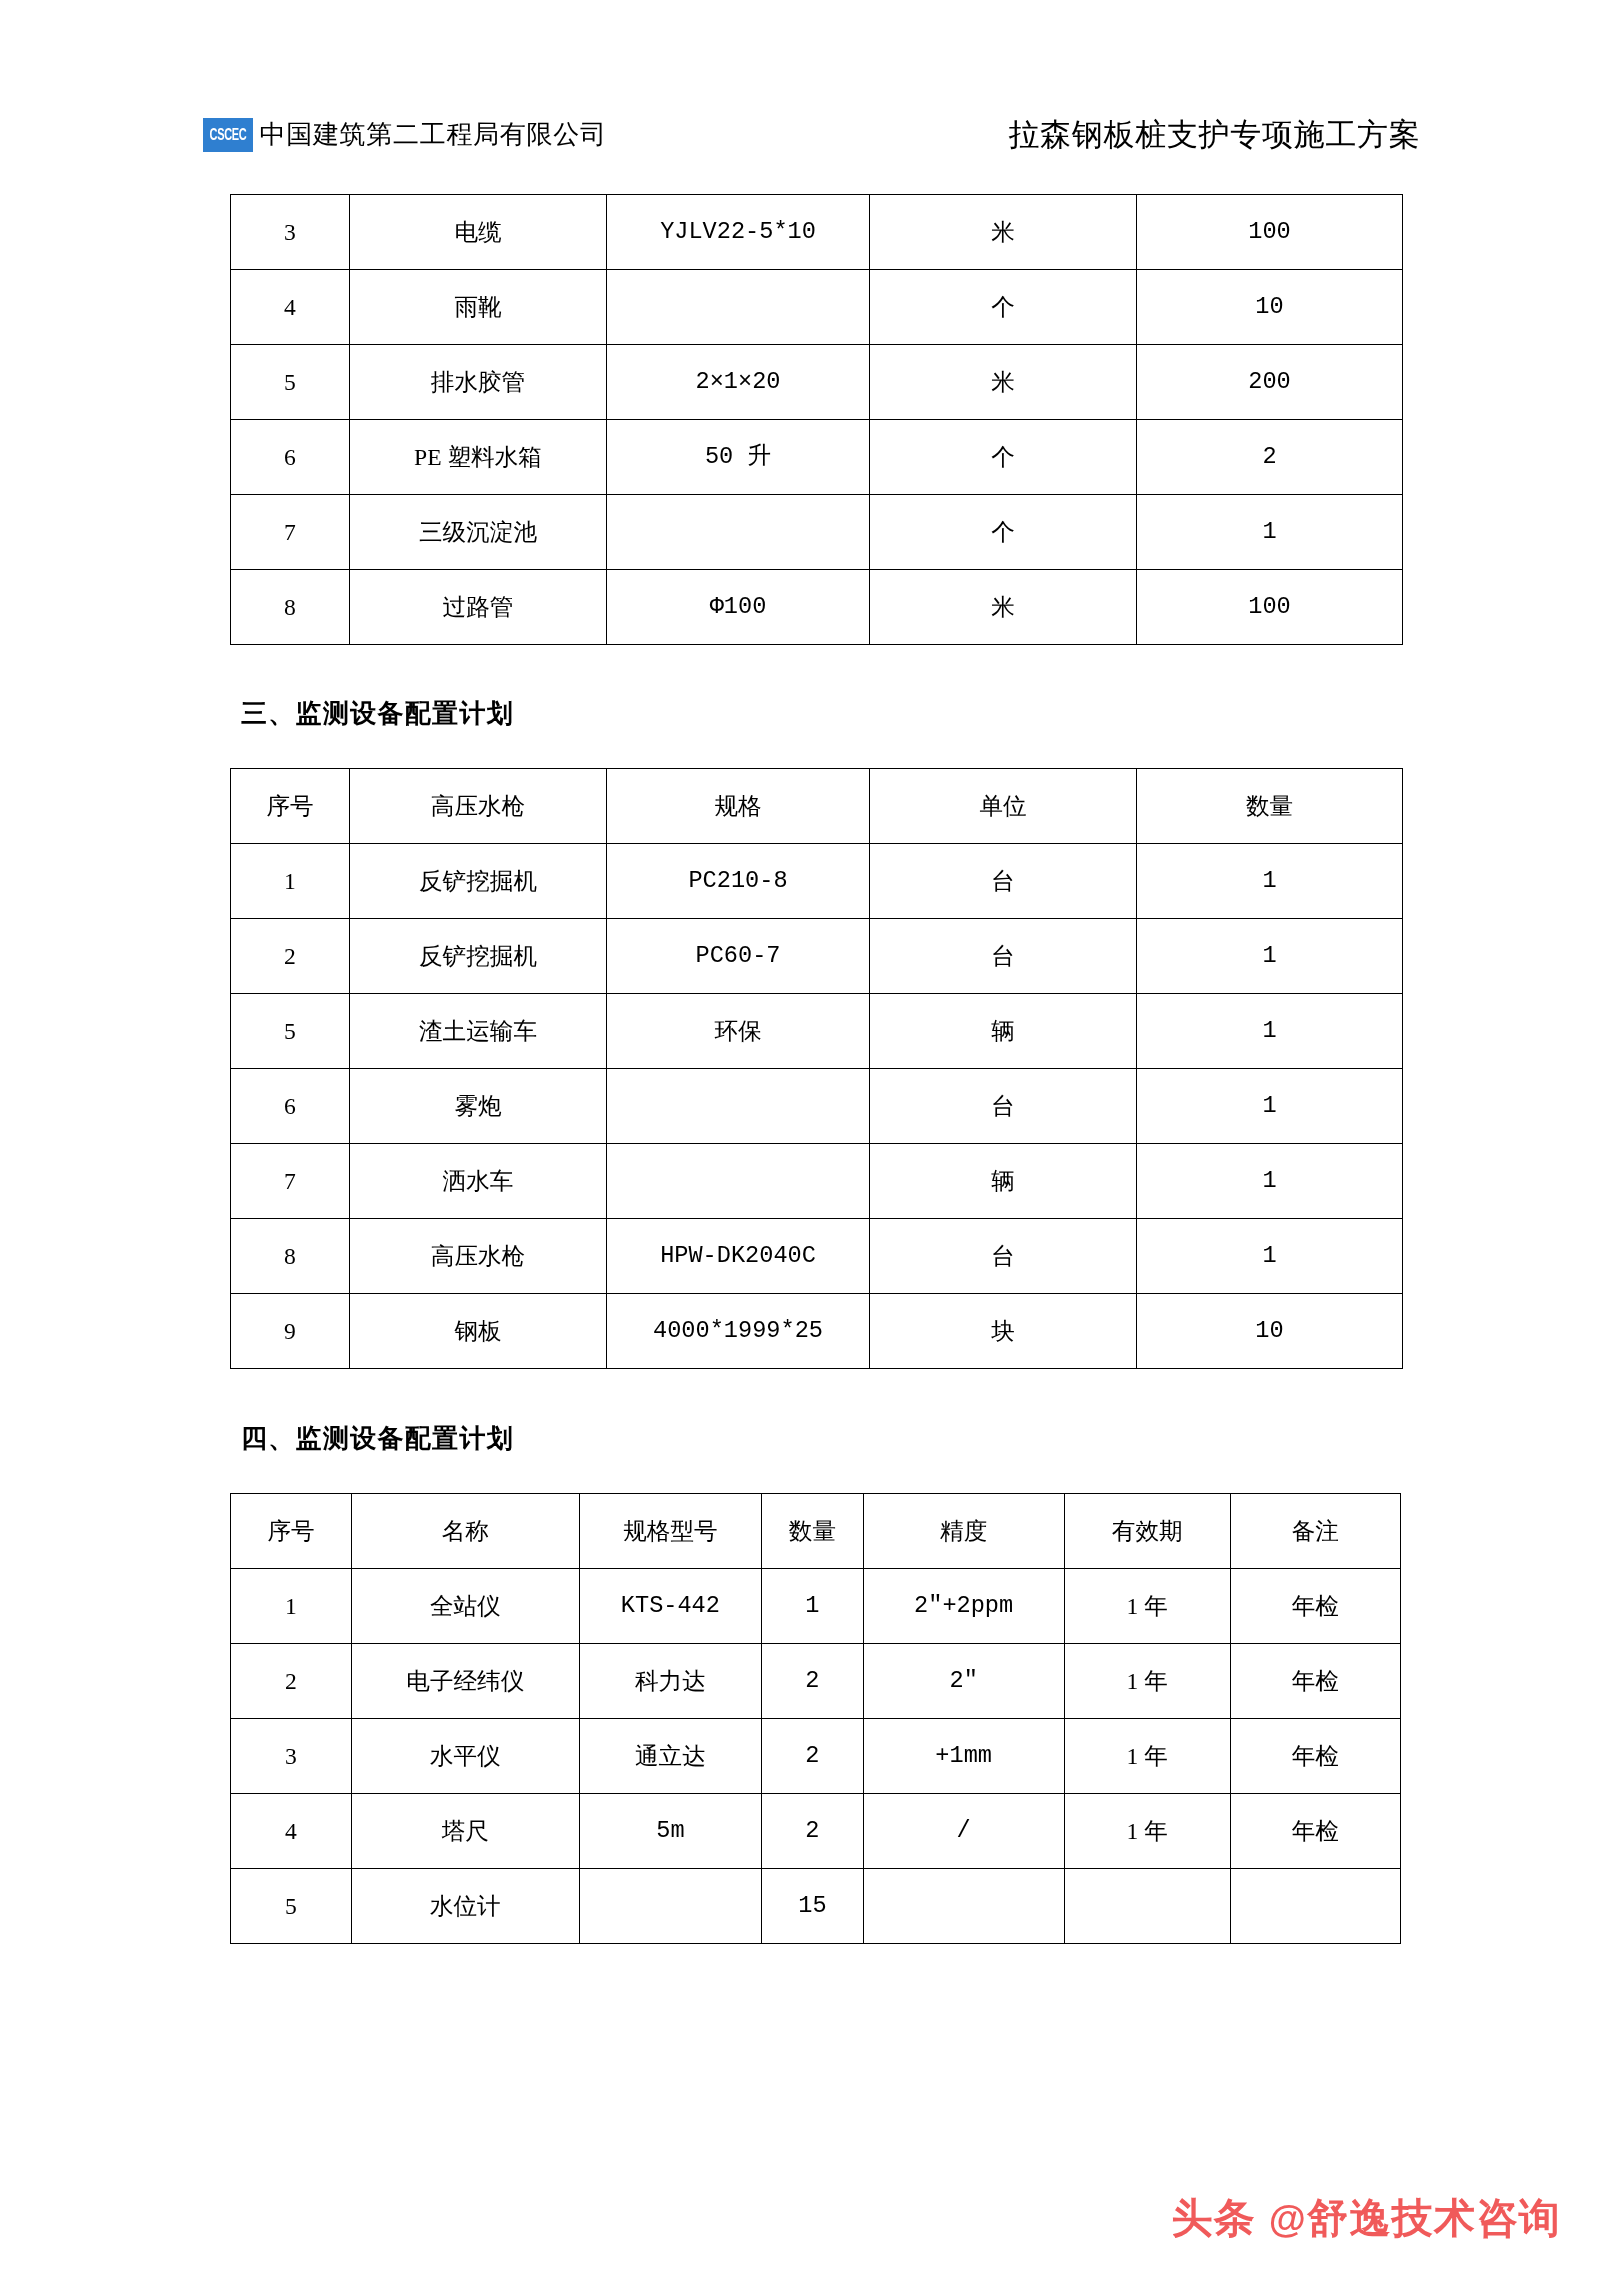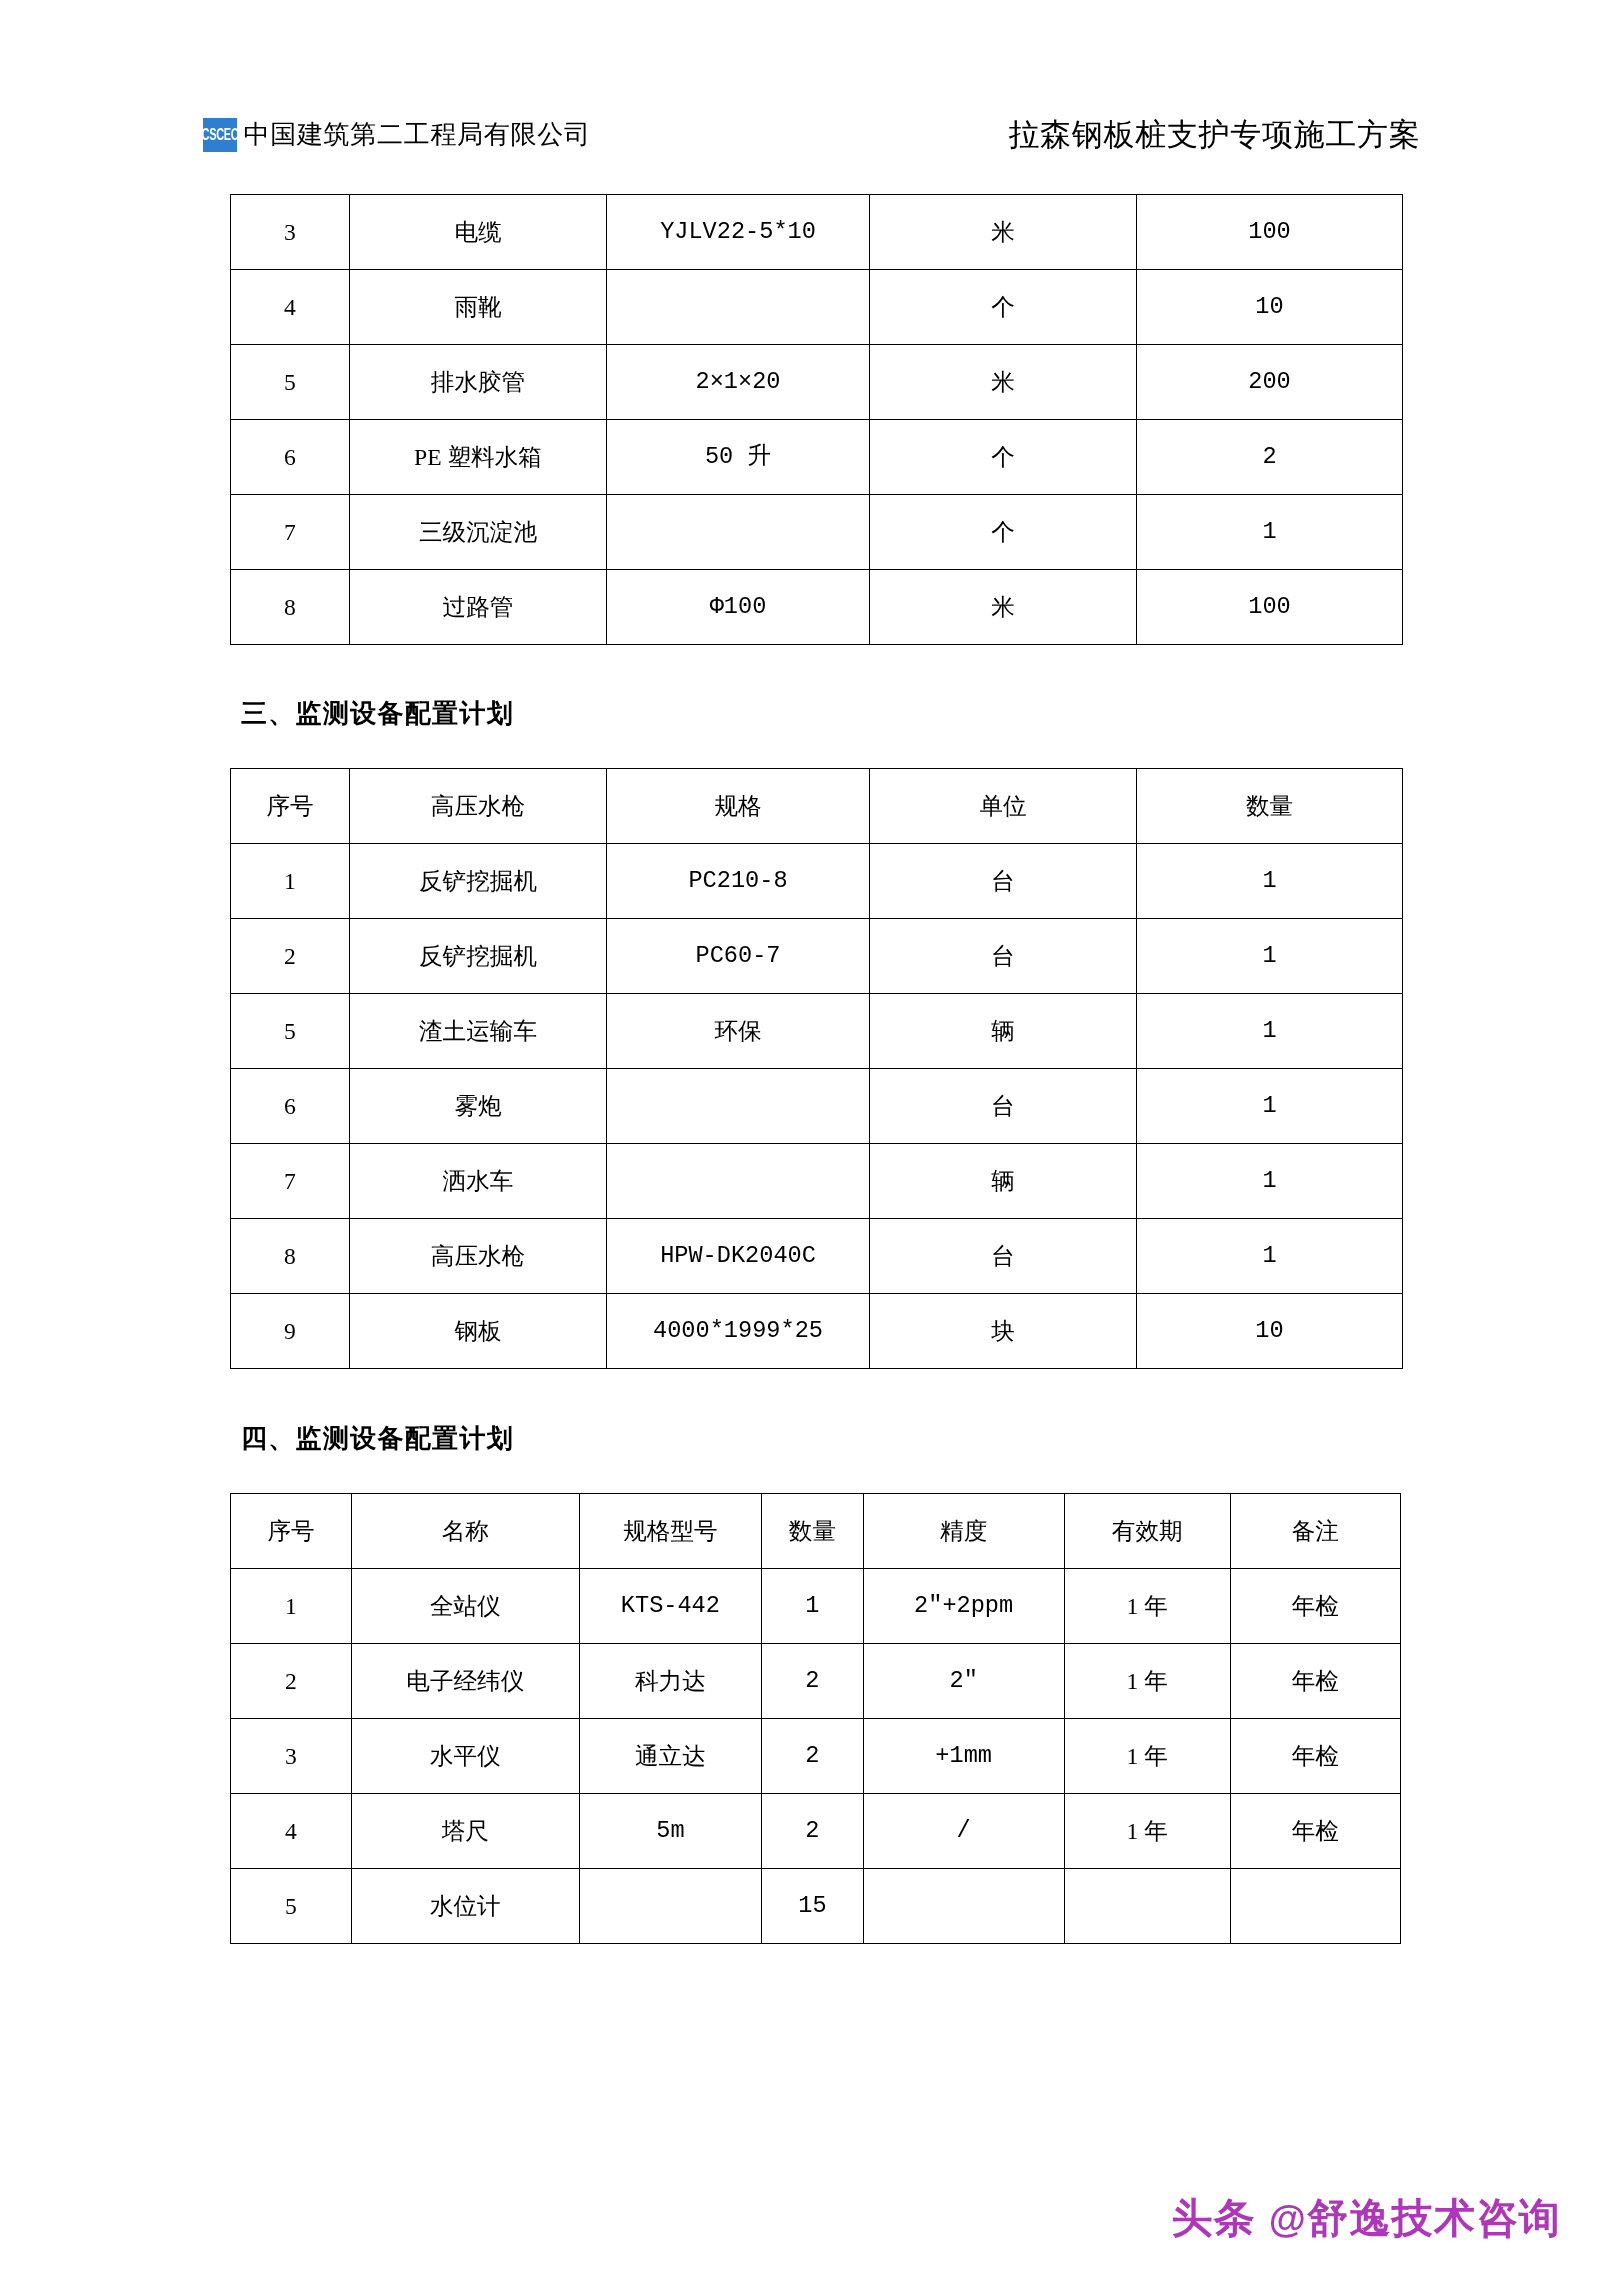--- a/index.html
+++ b/index.html
@@ -33,21 +33,21 @@
     display: flex;
     align-items: center;
     justify-content: space-between;
   }
   .header-left {
     display: flex;
     align-items: center;
     gap: 6.5px;
   }
   .logo {
-    width: 34px;
+    width: 50px;
     height: 34px;
     background: #2f7fd0;
     display: flex;
     align-items: center;
     justify-content: center;
     flex: none;
   }
   .logo-inner {
     font-family: "Liberation Sans", sans-serif;
     font-size: 11px;
@@ -155,21 +155,21 @@
   }
 
   
   .watermark {
     position: absolute;
     right: 62px;
     top: 2191px;
     font-family: "Liberation Sans", "DejaVu Sans", sans-serif;
     font-size: 41px;
     font-weight: bold;
-    color: #a21caf;
+    color: #ef4444;
     letter-spacing: 1.3px;
     white-space: nowrap;
     opacity: 0.88;
   }
   .watermark .wm-at { font-size: 38px; }
 </style>
 </head>
 <body>
 
 <div class="page">

